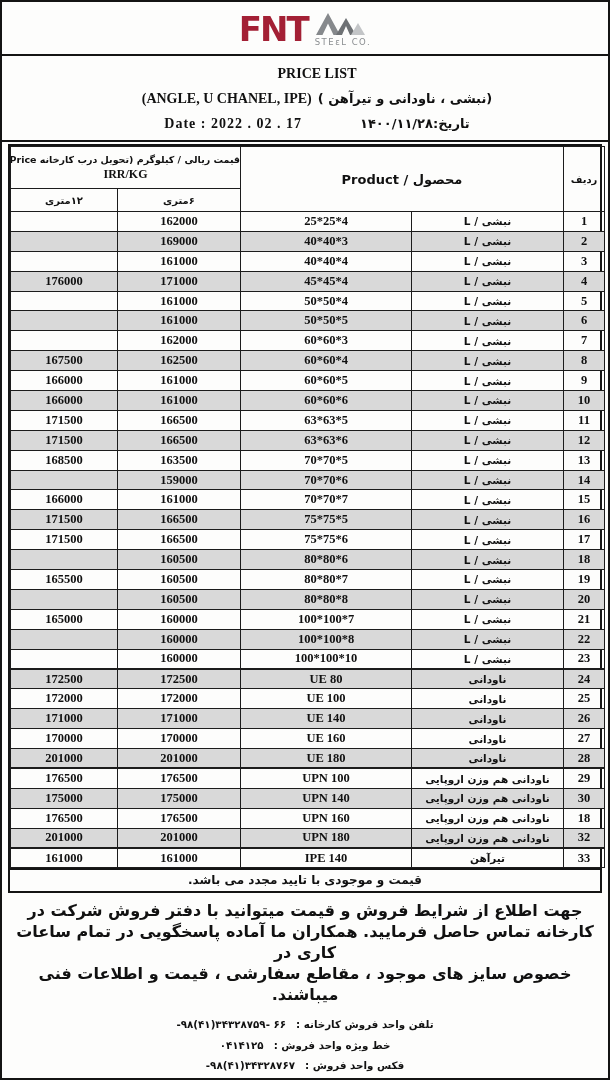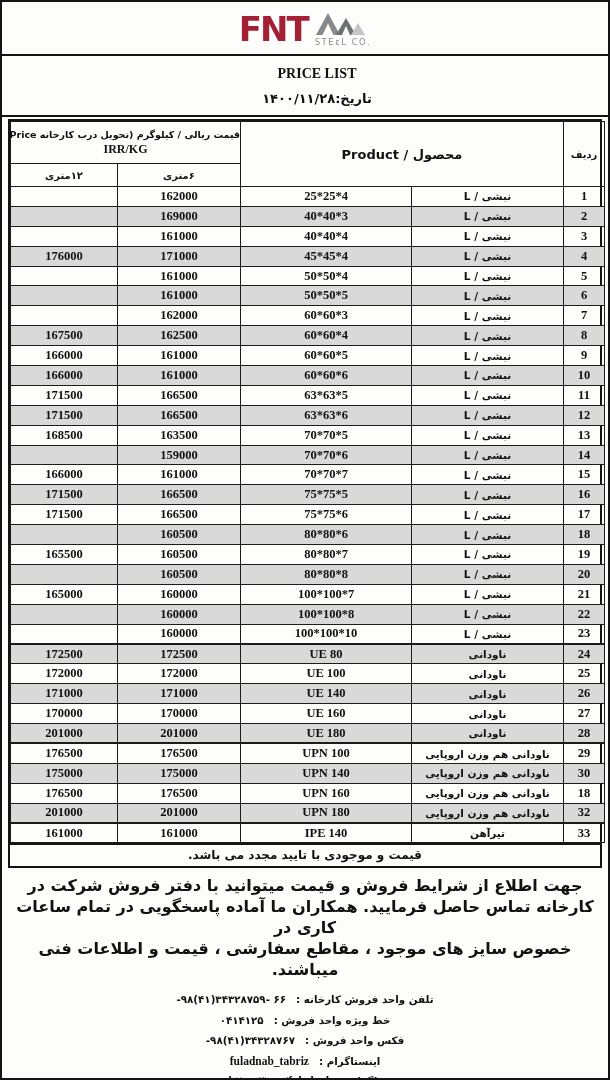--- a/index.html
+++ b/index.html
@@ -110,21 +110,26 @@
         <polygon points="36,24 43,12 50,24" fill="#c3c5c7"></polygon>
       </svg>
       <span class="steel-co">STEεL CO.</span>
     </span>
   </div>
 
   <div class="title-block">
     <div class="t-line">
       <span class="en">PRICE LIST</span>
     </div>
+    <div class="t-line">
+      <span class="en">(ANGLE, U CHANEL, IPE)</span>
+      <span class="fa" dir="rtl">(نبشی ، ناودانی و تیرآهن )</span>
+    </div>
     <div class="t-line date-line">
+      <span class="en">Date : 2022 . 02 . 17</span>
       <span class="fa" dir="rtl">تاریخ:۱۴۰۰/۱۱/۲۸</span>
     </div>
   </div>
 
   <div class="sheet">
 
     <table class="price">
       <colgroup>
         <col style="width:107px">
           <col style="width:123px">

